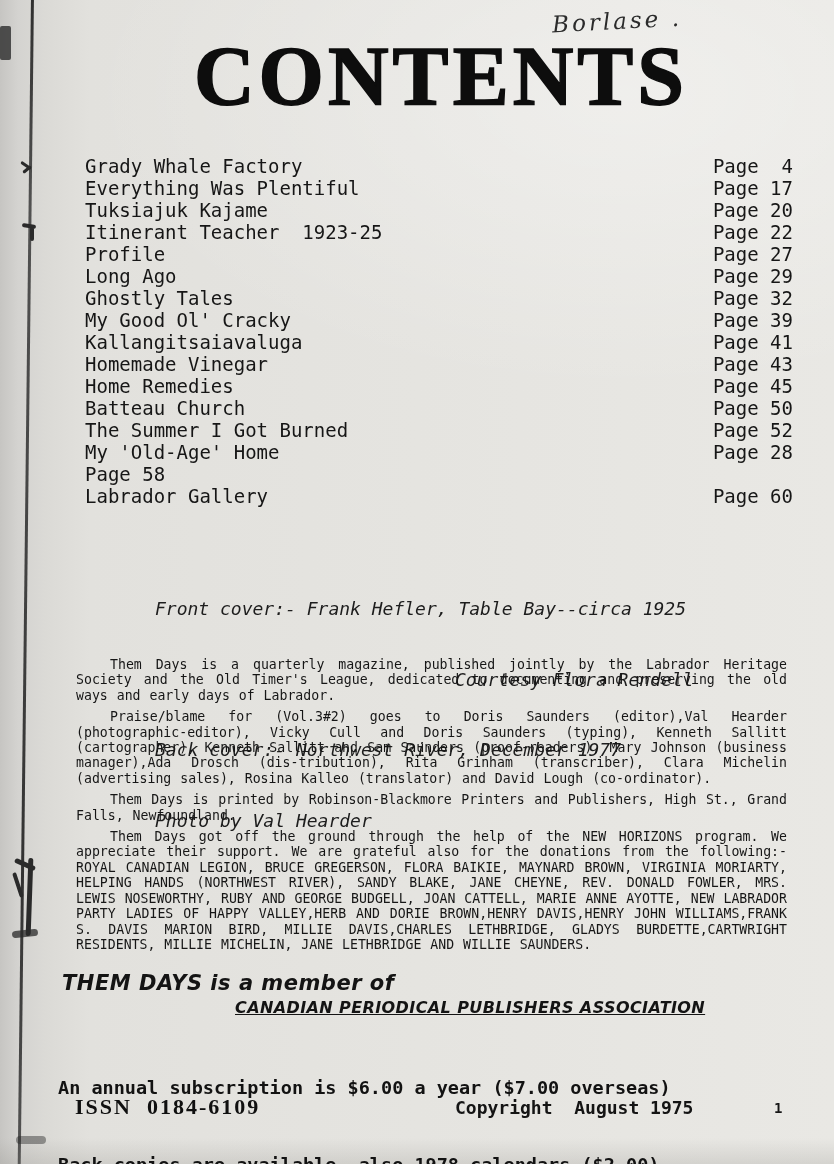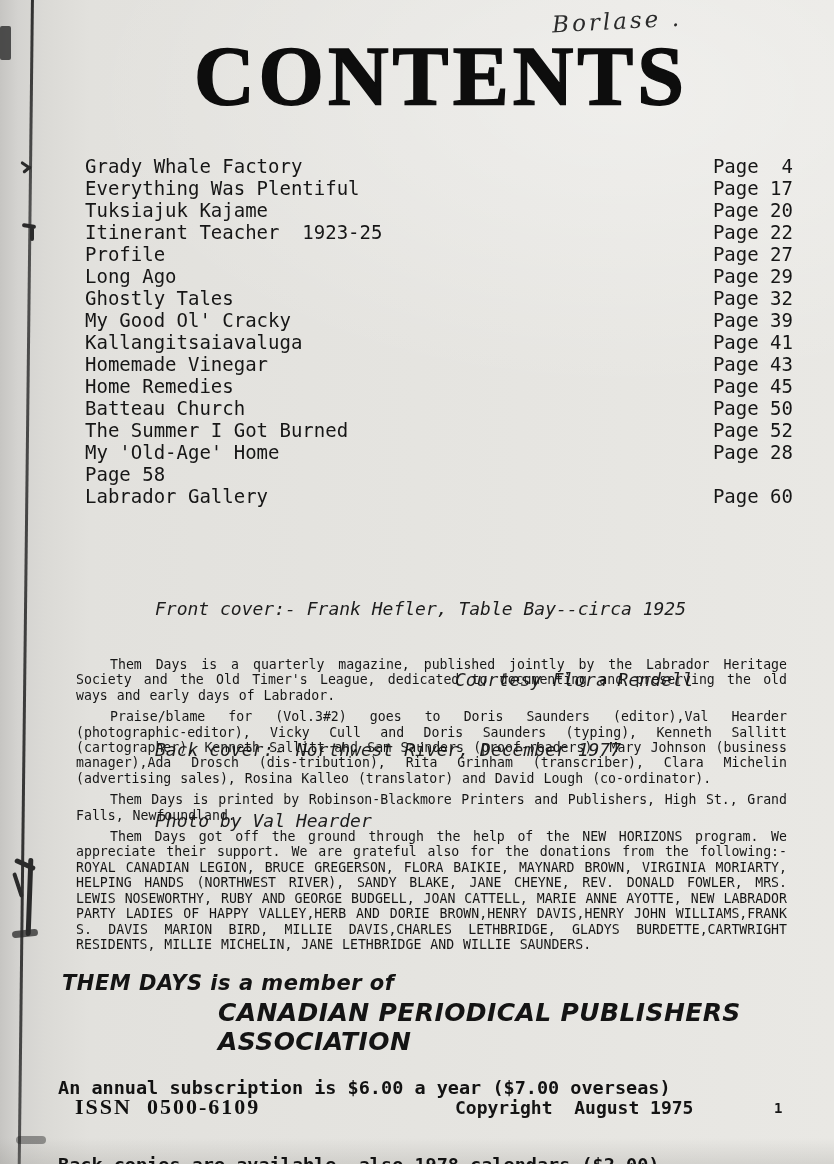--- a/index.html
+++ b/index.html
@@ -61,23 +61,23 @@
 
   .about{position:absolute;left:70px;width:723px;top:651px;font-size:13.2px;line-height:15.4px;}
   .about p{margin:6px;text-align:justify;text-indent:34px;word-spacing:1px;}
 
   .membership-line1{
     position:absolute;left:62px;top:971px;
     font-family:"DejaVu Sans",sans-serif;font-style:italic;font-weight:700;
     font-size:21px;letter-spacing:.5px;color:#141414;
   }
   .membership-line2{
-    position:absolute;left:218px;top:998px;
+    position:absolute;left:235px;top:998px;
     font-family:"DejaVu Sans",sans-serif;font-style:italic;font-weight:700;
-    font-size:25px;letter-spacing:.4px;color:#141414;
+    font-size:16px;letter-spacing:.4px;color:#141414;text-decoration:underline;
   }
   .subscription{
     position:absolute;left:58px;top:1024px;
     font-size:18.5px;line-height:25.5px;white-space:pre;color:#121212;font-weight:700;
   }
   .footer-issn{
     position:absolute;left:75px;top:1094px;
     font-family:"Liberation Serif",serif;font-weight:700;
     font-size:22px;letter-spacing:2px;white-space:pre;color:#101010;
   }
@@ -194,17 +194,17 @@
 
   <div class="membership-line1">THEM DAYS is a member of</div>
   <div class="membership-line2">CANADIAN PERIODICAL PUBLISHERS ASSOCIATION</div>
 
   <div class="subscription">
     <div>An annual subscription is $6.00 a year ($7.00 overseas)</div>
     <div>Back copies are available, also 1978 calendars ($2.00)</div>
     
   </div>
 
-  <div class="footer-issn">ISSN  0500-6109</div>
+  <div class="footer-issn">ISSN  0184-6109</div>
   <div class="footer-copyright">Copyright  August 1975</div>
   <div class="footer-pageno">1</div>
 
 </div>
 
 </body></html>

